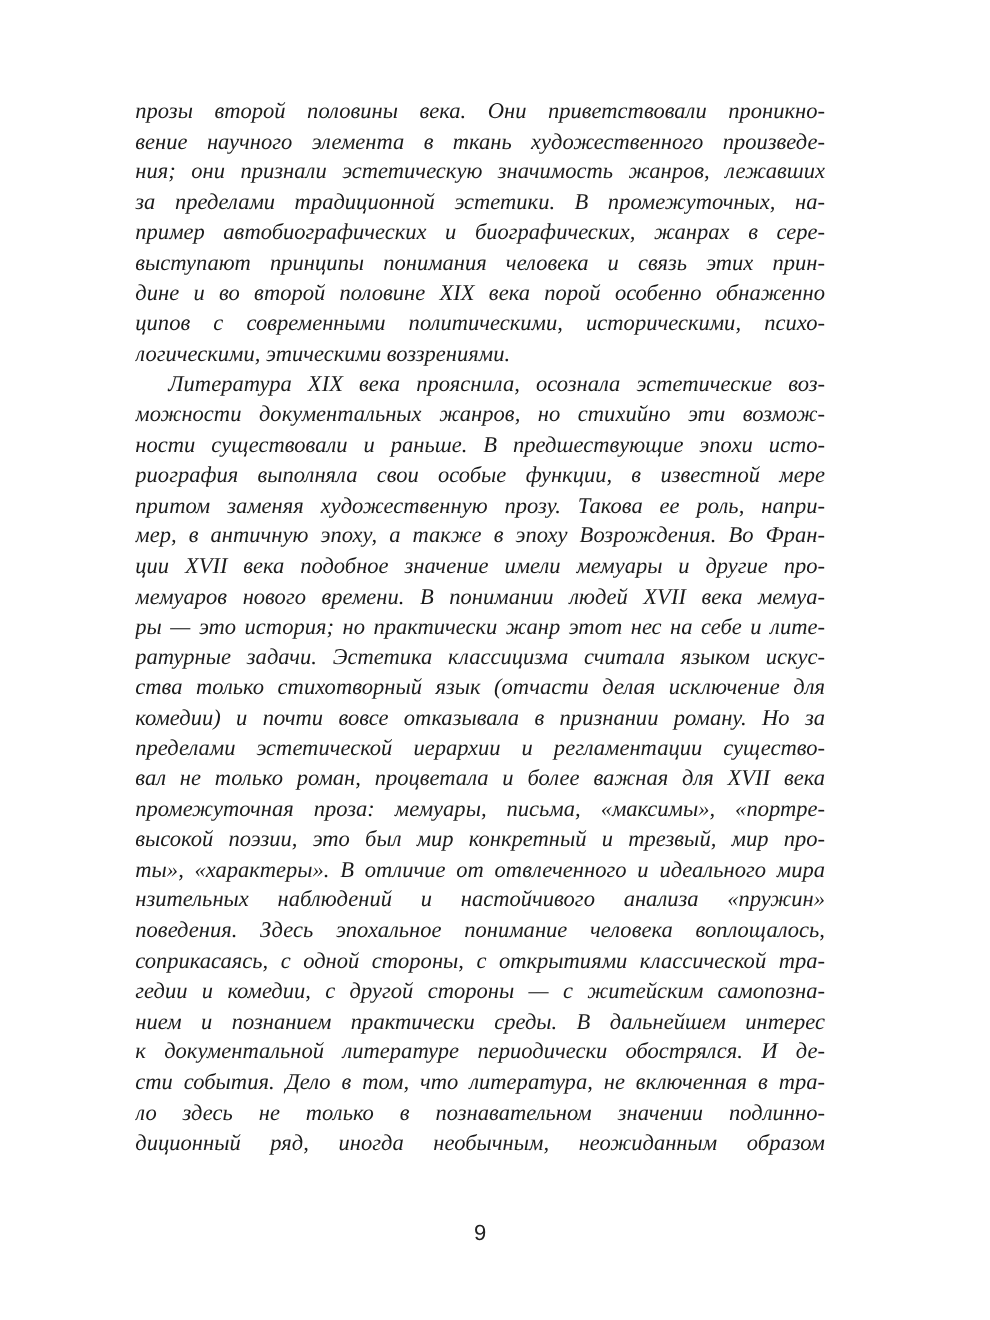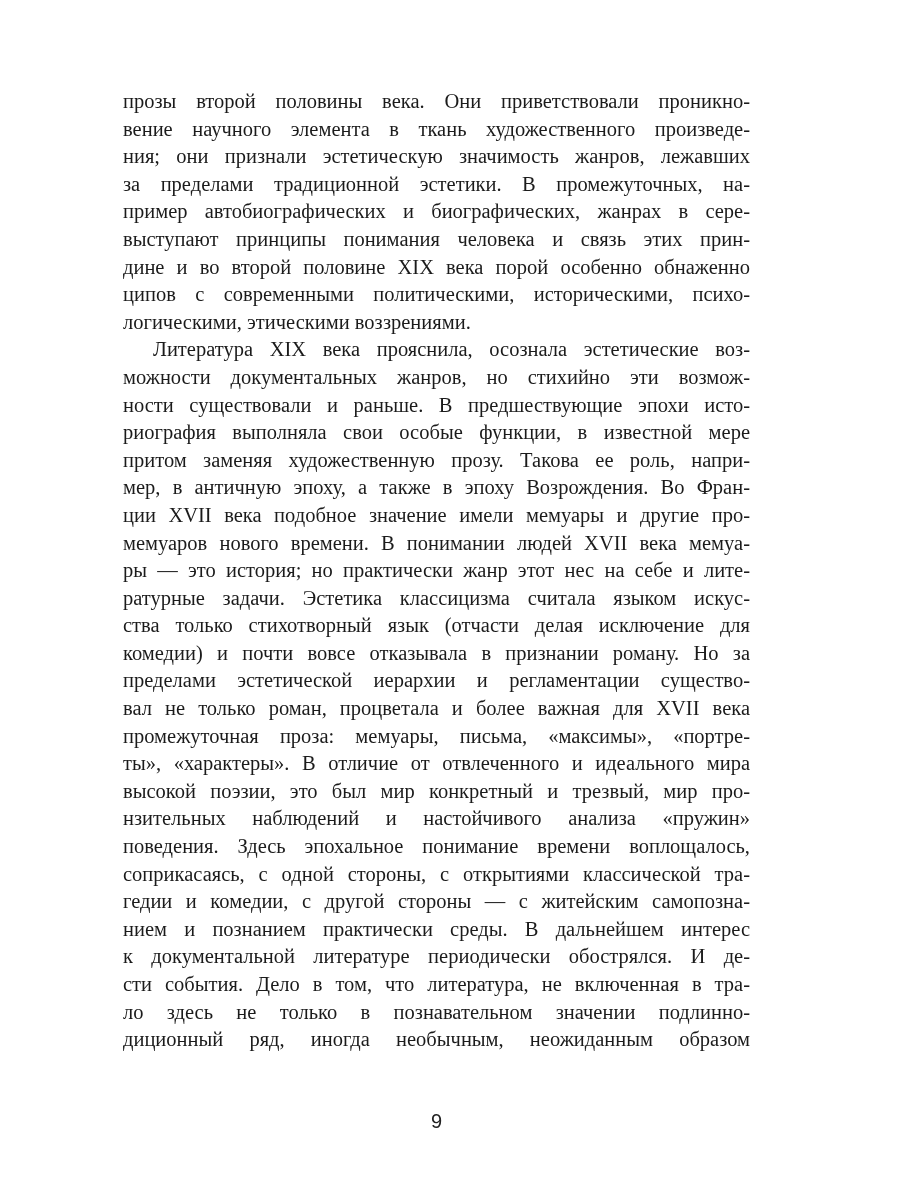--- a/index.html
+++ b/index.html
@@ -28,20 +28,21 @@
     color: #1b1b1b;
   }
   .line {
     font-size: 20.5px;
     line-height: 27.6px;
     height: 27.6px;
     text-align: justify;
     text-align-last: justify;
     overflow: hidden;
     white-space: normal;
+    font-style: italic;
   }
   .line.indent {
     text-indent: 30px;
   }
   .line.para-end {
     text-align-last: left;
   }
   .page-number {
     position: absolute;
     left: 123px;
@@ -75,24 +76,24 @@
       <div class="line">мер, в античную эпоху, а также в эпоху Возрождения. Во Фран-</div>
       <div class="line">ции XVII века подобное значение имели мемуары и другие про-</div>
       <div class="line">мемуаров нового времени. В понимании людей XVII века мемуа-</div>
       <div class="line">ры — это история; но практически жанр этот нес на себе и лите-</div>
       <div class="line">ратурные задачи. Эстетика классицизма считала языком искус-</div>
       <div class="line">ства только стихотворный язык (отчасти делая исключение для</div>
       <div class="line">комедии) и почти вовсе отказывала в признании роману. Но за</div>
       <div class="line">пределами эстетической иерархии и регламентации существо-</div>
       <div class="line">вал не только роман, процветала и более важная для XVII века</div>
       <div class="line">промежуточная проза: мемуары, письма, «максимы», «портре-</div>
+      <div class="line">высокой поэзии, это был мир конкретный и трезвый, мир про-</div>
       <div class="line">ты», «характеры». В отличие от отвлеченного и идеального мира</div>
-      <div class="line">высокой поэзии, это был мир конкретный и трезвый, мир про-</div>
       <div class="line">нзительных наблюдений и настойчивого анализа «пружин»</div>
-      <div class="line">поведения. Здесь эпохальное понимание времени воплощалось,</div>
+      <div class="line">поведения. Здесь эпохальное понимание человека воплощалось,</div>
       <div class="line">соприкасаясь, с одной стороны, с открытиями классической тра-</div>
       <div class="line">гедии и комедии, с другой стороны — с житейским самопозна-</div>
       <div class="line">нием и познанием практически среды. В дальнейшем интерес</div>
       <div class="line">к документальной литературе периодически обострялся. И де-</div>
       <div class="line">сти события. Дело в том, что литература, не включенная в тра-</div>
       <div class="line">ло здесь не только в познавательном значении подлинно-</div>
       <div class="line">диционный ряд, иногда необычным, неожиданным образом</div>
     </div>
   <div class="page-number">9</div>
 </div>

